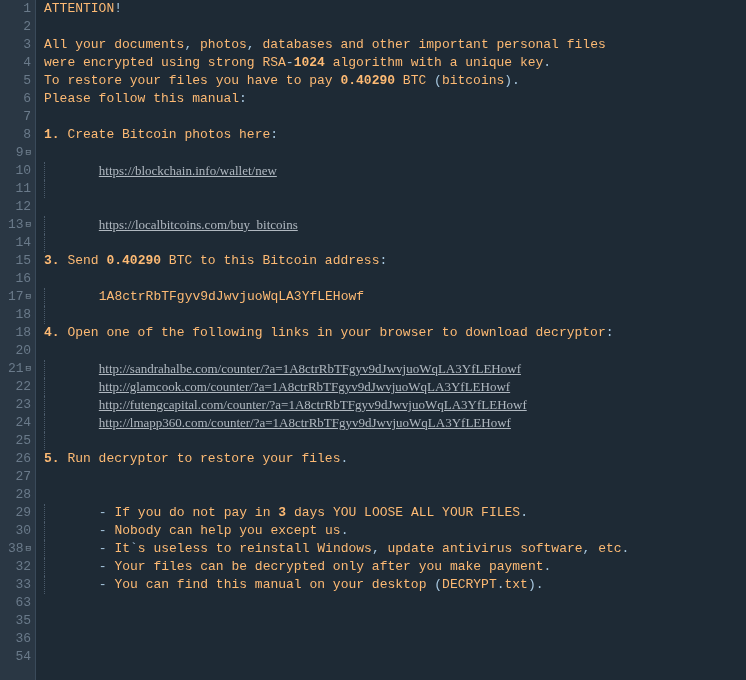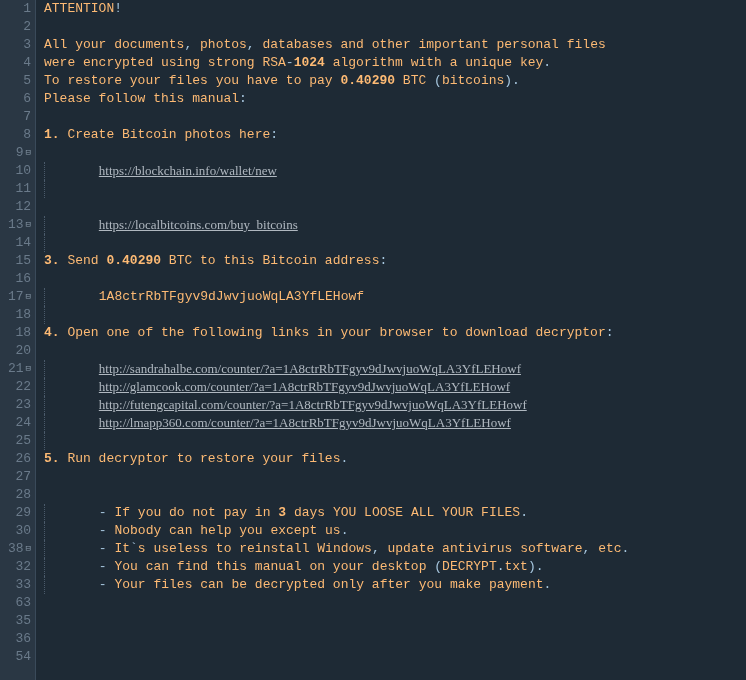--- a/index.html
+++ b/index.html
@@ -206,17 +206,17 @@
       <div class="code-line"><span class="indent-guide"></span><span>      </span><span class="t-link">http://glamcook.com/counter/?a=1A8ctrRbTFgyv9dJwvjuoWqLA3YfLEHowf</span></div>
       <div class="code-line"><span class="indent-guide"></span><span>      </span><span class="t-link">http://futengcapital.com/counter/?a=1A8ctrRbTFgyv9dJwvjuoWqLA3YfLEHowf</span></div>
       <div class="code-line"><span class="indent-guide"></span><span>      </span><span class="t-link">http://lmapp360.com/counter/?a=1A8ctrRbTFgyv9dJwvjuoWqLA3YfLEHowf</span></div>
       <div class="code-line"><span class="indent-guide"></span><span>      </span></div>
       <div class="code-line"><span class="t-num">5.</span><span class="t-white"> Run decryptor to restore your files</span><span class="t-punc">.</span></div>
       <div class="code-line"></div>
       <div class="code-line"></div>
       <div class="code-line"><span class="indent-guide"></span><span>      </span><span class="t-punc">-</span><span class="t-white"> If you do not pay in </span><span class="t-num">3</span><span class="t-white"> days YOU LOOSE ALL YOUR FILES</span><span class="t-punc">.</span></div>
       <div class="code-line"><span class="indent-guide"></span><span>      </span><span class="t-punc">-</span><span class="t-white"> Nobody can help you except us</span><span class="t-punc">.</span></div>
       <div class="code-line"><span class="indent-guide"></span><span>      </span><span class="t-punc">-</span><span class="t-white"> It</span><span class="t-punc">`</span><span class="t-white">s useless to reinstall Windows</span><span class="t-punc">,</span><span class="t-white"> update antivirus software</span><span class="t-punc">,</span><span class="t-white"> etc</span><span class="t-punc">.</span></div>
+      <div class="code-line"><span class="indent-guide"></span><span>      </span><span class="t-punc">-</span><span class="t-white"> Your files can be decrypted only after you make payment</span><span class="t-punc">.</span></div>
       <div class="code-line"><span class="indent-guide"></span><span>      </span><span class="t-punc">-</span><span class="t-white"> You can find this manual on your desktop </span><span class="t-punc">(</span><span class="t-white">DECRYPT</span><span class="t-punc">.</span><span class="t-white">txt</span><span class="t-punc">).</span></div>
-      <div class="code-line"><span class="indent-guide"></span><span>      </span><span class="t-punc">-</span><span class="t-white"> Your files can be decrypted only after you make payment</span><span class="t-punc">.</span></div>
       <div class="code-line"></div>
     </div>
 </div>
 
 </body></html>

